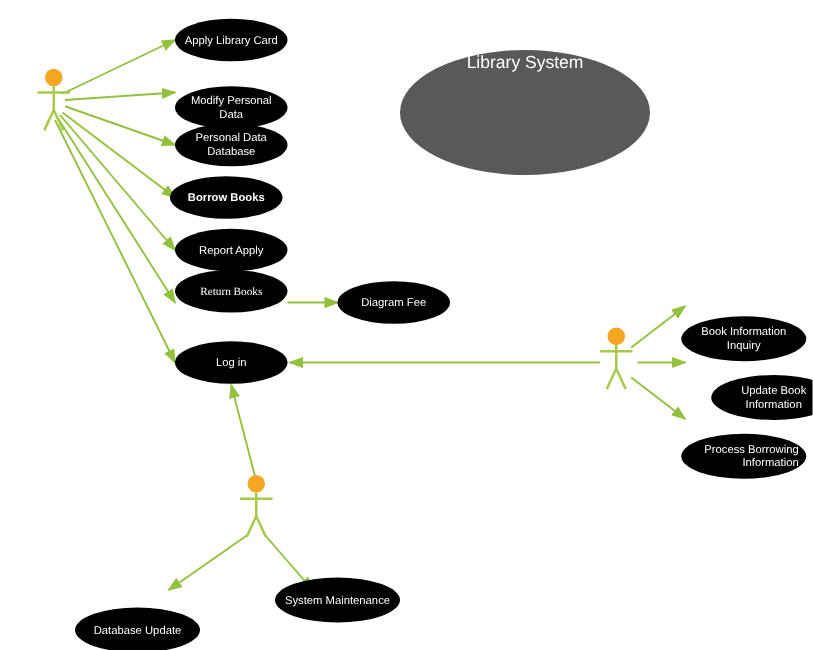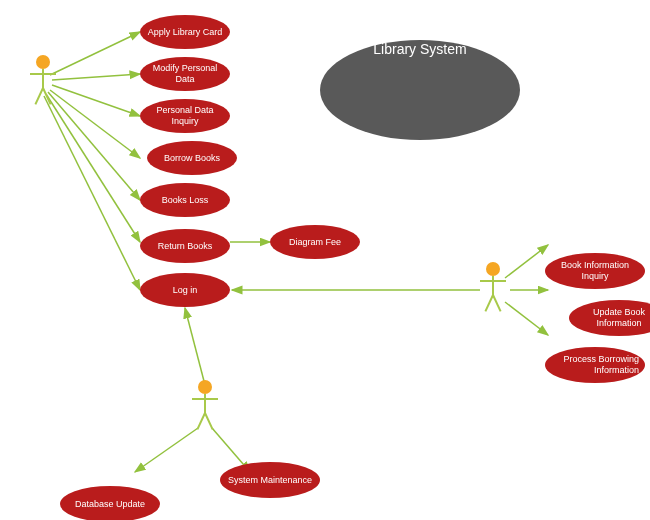--- a/index.html
+++ b/index.html
@@ -9,21 +9,21 @@
       position:absolute;
       width:200px; height:100px;
       background:#595959;
       border-radius:50%;
       display:flex; justify-content:center;
       text-align:center; color:#fff; font-size:14px; line-height:1.4;
     }
 
     .usecase {
       position:absolute;
-      background:#b91c1c;
+      background:#000000;
       border-radius:50%;
       display:flex; align-items:center; justify-content:center;
       text-align:center; color:#fff; font-size:9px; line-height:1.2;
       padding:0 6px;
     }
     .uc-sm { width:90px; height:34px; }
     .uc-md { width:100px; height:36px;margin-top:28px; }
 
     svg.edges { position:absolute; top:0; left:0; width:650px; height:520px; pointer-events:none; }
 
@@ -89,25 +89,25 @@
 </div>
 <div class="actor" style="left:478px;top:262px;">
   <div class="head"></div>
     <div class="body"></div>
     <div class="arm"></div>
     <div class="leg1"></div>
     <div class="leg2"></div>
 </div>
 
 <div class="usecase uc-sm" style="left:140px;top:15px;">Apply Library Card</div>
-<div class="usecase uc-sm" style="left:140px;top:57px;">Modify Personal Data</div>
-<div class="usecase uc-sm" style="left:140px;top:99px;">Personal Data Inquiry</div>
-<div class="usecase uc-sm" style="left:147px;top:141px;">Borrow Books</div>
-<div class="usecase uc-sm" style="left:140px;top:183px;">Books Loss</div>
-<div class="usecase uc-sm" style="left:140px;top:229px;">Return Books</div>
+<div class="usecase uc-sm" style="left:140px;top:69px;">Modify Personal Data</div>
+<div class="usecase uc-sm" style="left:140px;top:99px;">Personal Data Database</div>
+<div class="usecase uc-sm" style="left:136px;top:141px;font-weight:bold;">Borrow Books</div>
+<div class="usecase uc-sm" style="left:140px;top:183px;">Report Apply</div>
+<div class="usecase uc-sm" style="left:140px;top:216px;font-family:Liberation Serif, serif;">Return Books</div>
 <div class="usecase uc-sm" style="left:140px;top:273px;">Log in</div>
 
 <div class="usecase uc-sm" style="left:270px;top:225px;">Diagram Fee</div>
 
 <div class="usecase uc-md" style="left:545px;top:225px;">Book Information Inquiry</div>
 <div class="usecase uc-md" style="left:569px;top:272px;">Update Book Information</div>
 <div class="usecase uc-md" style="left:545px;top:319px;text-align:right;">Process Borrowing Information</div>
 
 <div class="usecase uc-md" style="left:60px; top:458px;">Database Update</div>
 <div class="usecase uc-md" style="left:220px;top:434px;">System Maintenance</div>

